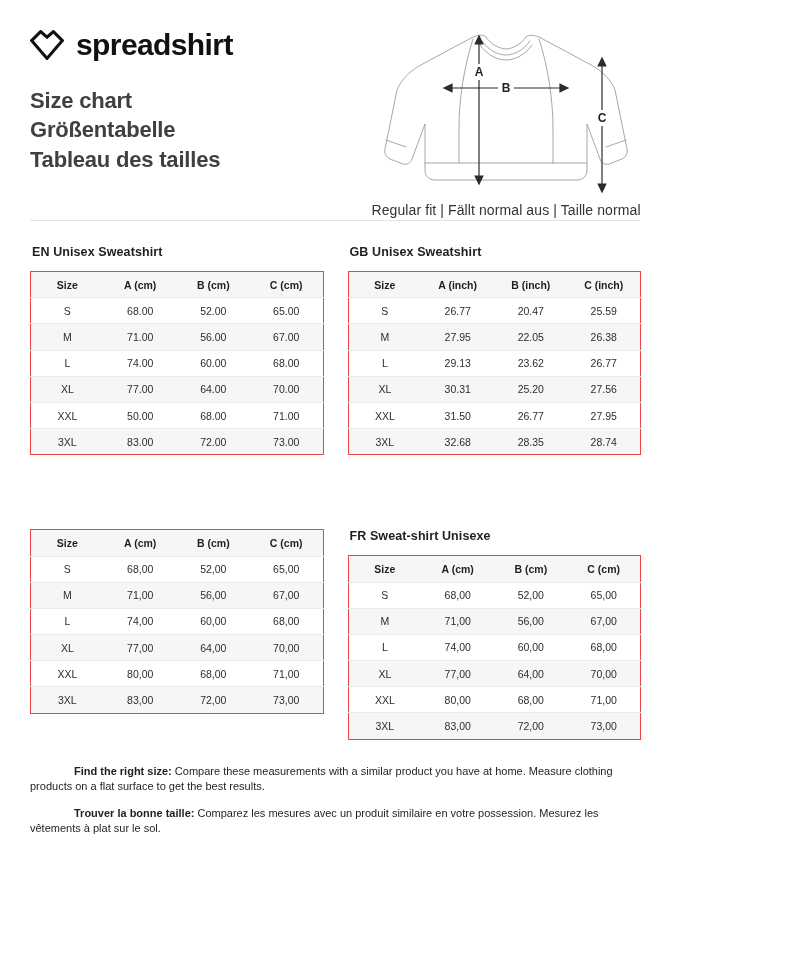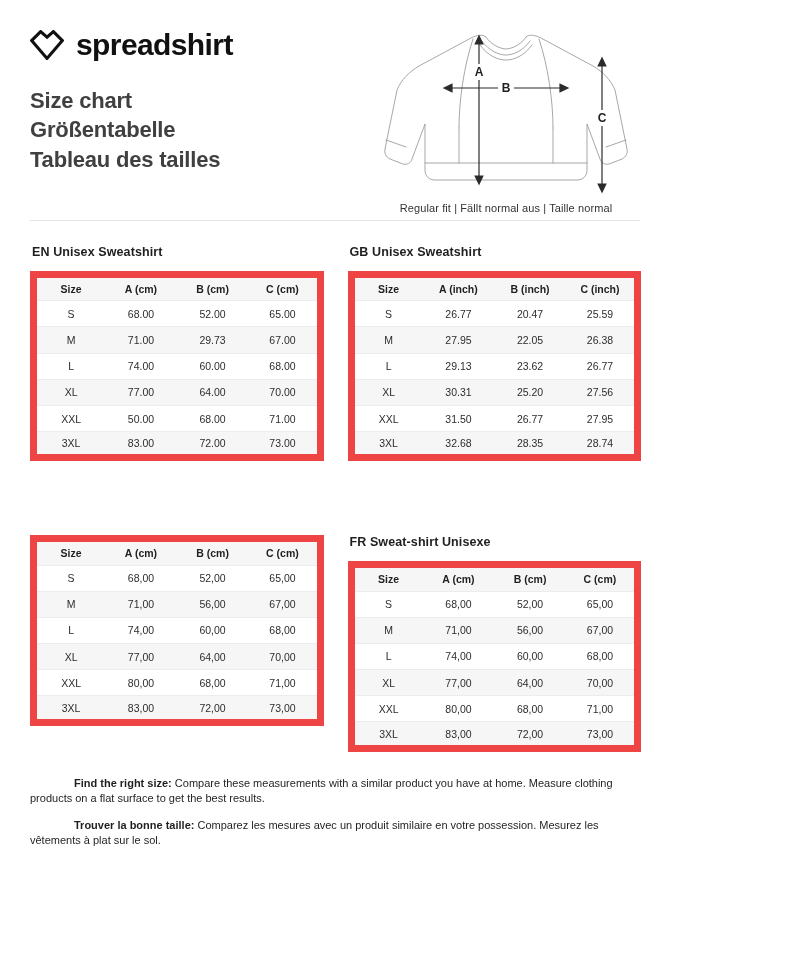--- a/index.html
+++ b/index.html
@@ -60,21 +60,21 @@
   .header-right {
     width: 268px;
     display: flex;
     flex-direction: column;
     align-items: center;
     padding-top: 2px;
   }
   .garment-wrap { width: 250px; height: 168px; }
   .fit-caption {
     margin-top: 6px;
-    font-size: 11px;
+    font-size: 14px;
     color: #333333;
     white-space: nowrap;
     letter-spacing: 0.1px;
   }
 
   
   .divider {
     height: 1px;
     background: #e3e4e6;
     margin: 8px 28px 0 30px;
@@ -94,21 +94,21 @@
     font-size: 12.5px;
     font-weight: bold;
     color: #1f1f1f;
     margin: 0 0 12px 2px;
     letter-spacing: 0.1px;
   }
 
   table.size-table {
     width: 100%;
     border-collapse: collapse;
-    border: 7px solid #ef4444;
+    border: 1px solid #ef4444;
     table-layout: fixed;
   }
   table.size-table th,
   table.size-table td {
     text-align: center;
     font-size: 10.5px;
     color: #2d2d2d;
     height: 26.2px;
     padding: 0;
     font-weight: normal;
@@ -249,21 +249,21 @@
         <tbody>
           <tr>
             <td>S</td>
             <td>68.00</td>
             <td>52.00</td>
             <td>65.00</td>
           </tr>
           <tr>
             <td>M</td>
             <td>71.00</td>
-            <td>29.73</td>
+            <td>56.00</td>
             <td>67.00</td>
           </tr>
           <tr>
             <td>L</td>
             <td>74.00</td>
             <td>60.00</td>
             <td>68.00</td>
           </tr>
           <tr>
             <td>XL</td>

